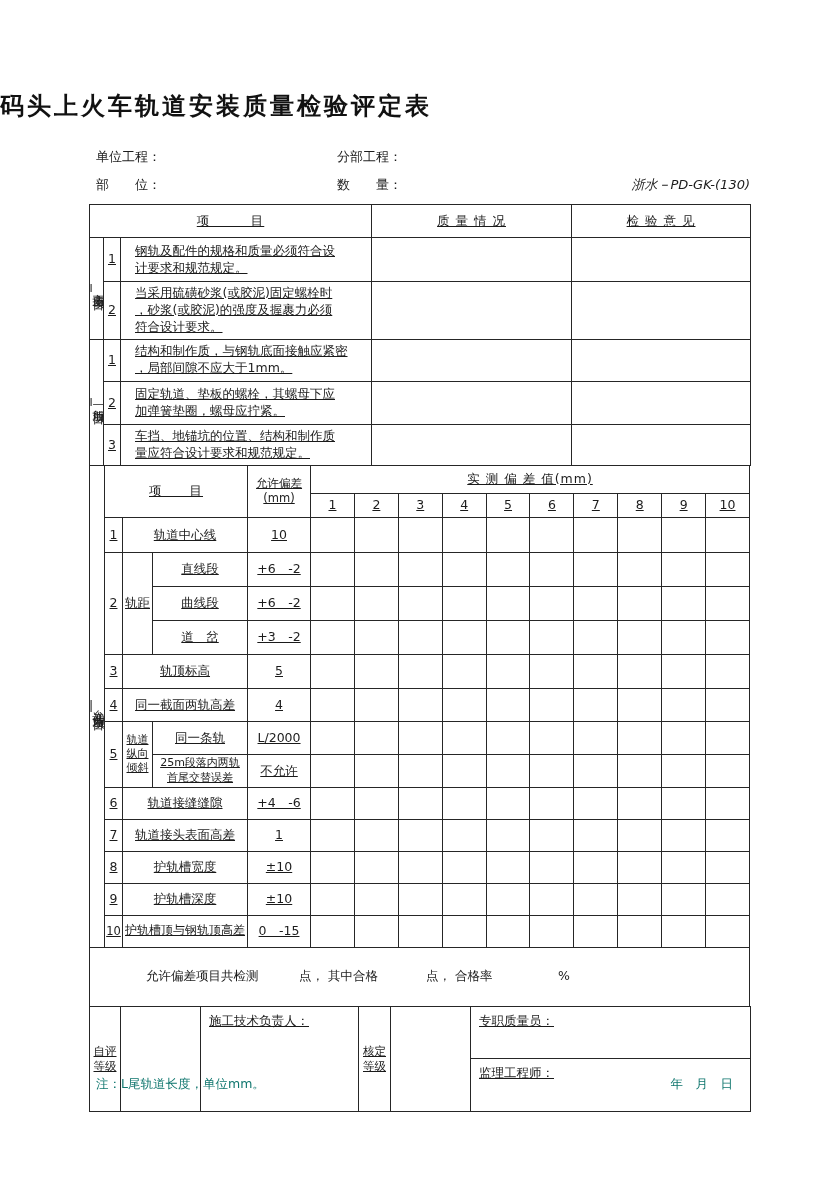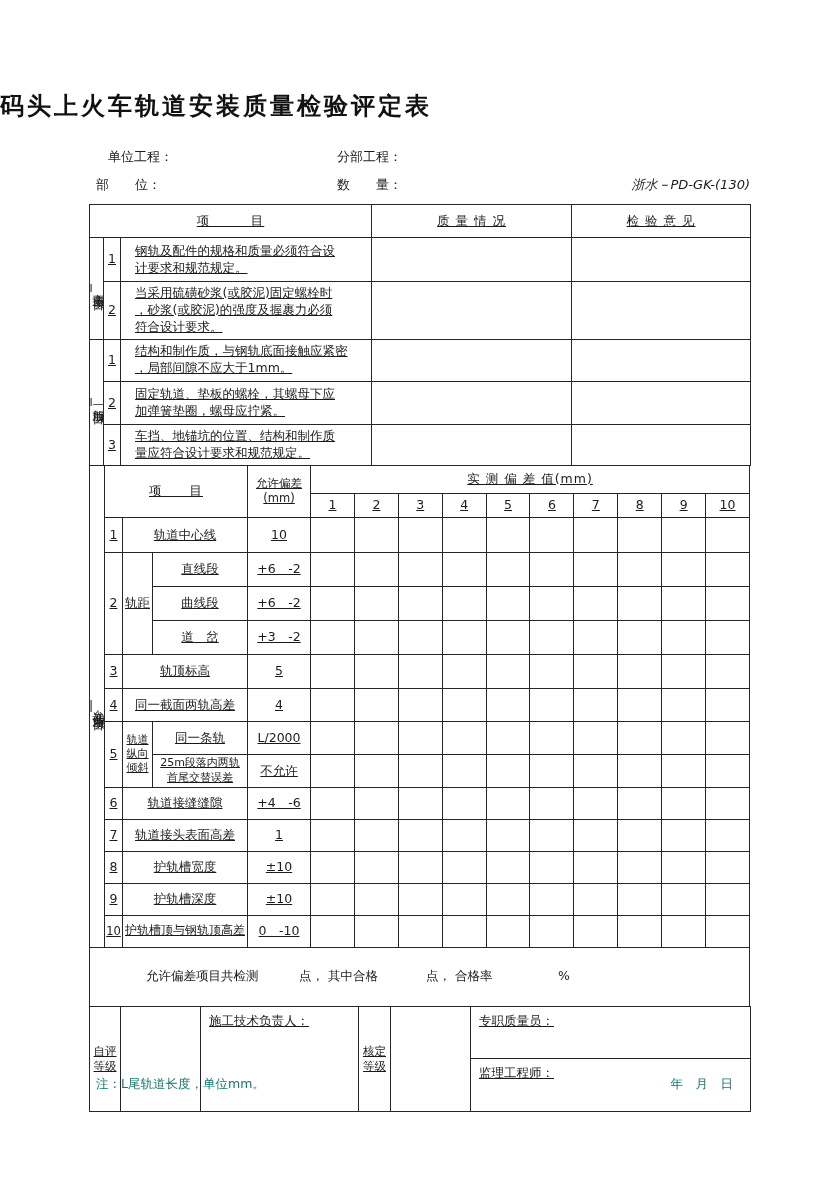--- a/index.html
+++ b/index.html
@@ -31,21 +31,21 @@
   .hdr { letter-spacing:1px; }
   .sumrow { position:relative; height:26px; }
   .sumrow span { position:absolute; top:4px; font-size:12.5px; }
   .note { position:absolute; font-size:12.5px; color:#0f766e; }
 </style>
 </head>
 <body>
 
 <div class="title">码头上火车轨道安装质量检验评定表</div>
 
-<span class="meta" style="left:96px; top:148px;margin-left:12px;">单位工程：</span>
+<span class="meta" style="left:96px; top:148px;">单位工程：</span>
 <span class="meta" style="left:337px; top:148px;">分部工程：</span>
 <span class="meta" style="left:96px; top:176px;font-family:Liberation Mono, monospace;">部　　位：</span>
 <span class="meta" style="left:337px; top:176px;">数　　量：</span>
 <span class="meta" style="right:88px; top:176px;font-style:italic;">浙水－PD-GK-(130)</span>
 
 <div class="tbl-wrap">
 
   <table>
     <colgroup>
       <col style="width:14px">
@@ -317,21 +317,21 @@
           <td></td>
           <td></td>
           <td></td>
           <td></td>
           <td></td>
           <td></td>
     </tr>
     <tr style="height:32px">
       <td style="padding:0;font-size:11.5px">10</td>
       <td colspan="2" style="font-size:12px">护轨槽顶与钢轨顶高差</td>
-      <td>0　-10</td>
+      <td>0　-15</td>
       <td></td>
           <td></td>
           <td></td>
           <td></td>
           <td></td>
           <td></td>
           <td></td>
           <td></td>
           <td></td>
           <td></td>

